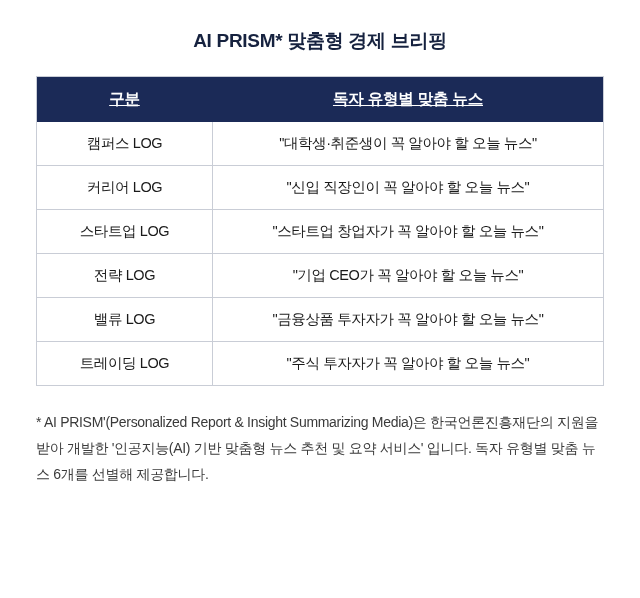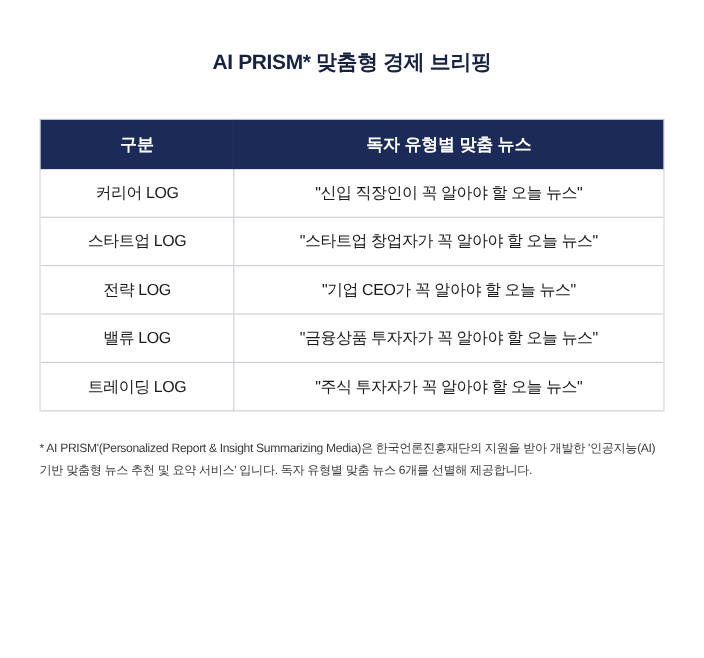--- a/index.html
+++ b/index.html
@@ -20,21 +20,21 @@
     box-sizing: border-box;
     padding: 0;
     position: relative;
   }
   .title {
     text-align: center;
     font-size: 19px;
     font-weight: bold;
     color: #16223f;
     letter-spacing: -0.3px;
-    margin: 16px;
+    margin: 0;
     padding: 28px 20px 22px 20px;
   }
   .table-wrap {
     margin: 0 36px;
     border: 1px solid #c9cdd6;
     border-bottom: none;
     box-sizing: border-box;
   }
   table.brief {
     width: 100%;
@@ -43,38 +43,39 @@
   }
   table.brief th {
     background: #1b2a57;
     color: #ffffff;
     font-size: 15.5px;
     font-weight: bold;
     padding: 12px 6px;
     text-align: center;
     letter-spacing: -0.2px;
     border-right: 1px solid #1b2a57;
+    text-decoration: underline;
   }
   table.brief th:last-child { border-right: none; }
   table.brief td {
     font-size: 14.5px;
     text-align: center;
     padding: 12px 6px;
     border-bottom: 1px solid #c9cdd6;
     border-right: 1px solid #c9cdd6;
     letter-spacing: -0.4px;
     color: #1a1a1a;
     background: #ffffff;
   }
   table.brief td:last-child { border-right: none; }
   .col-label { width: 31%; }
   .col-news { width: 69%; }
   .footnote {
     margin: 24px 36px 0 36px;
-    font-size: 11px;
+    font-size: 14px;
     line-height: 1.85;
     color: #3a3a3a;
     letter-spacing: -0.3px;
     text-align: left;
   }
 </style>
 </head>
 <body>
 
 <div class="page">
@@ -87,20 +88,24 @@
         <col class="col-label">
         <col class="col-news">
       </colgroup>
       <thead>
         <tr>
           <th>구분</th>
           <th>독자 유형별 맞춤 뉴스</th>
         </tr>
       </thead>
       <tbody>
+        <tr>
+          <td>캠퍼스 LOG</td>
+          <td>"대학생·취준생이 꼭 알아야 할 오늘 뉴스"</td>
+        </tr>
         <tr>
           <td>커리어 LOG</td>
           <td>"신입 직장인이 꼭 알아야 할 오늘 뉴스"</td>
         </tr>
         <tr>
           <td>스타트업 LOG</td>
           <td>"스타트업 창업자가 꼭 알아야 할 오늘 뉴스"</td>
         </tr>
         <tr>
           <td>전략 LOG</td>

